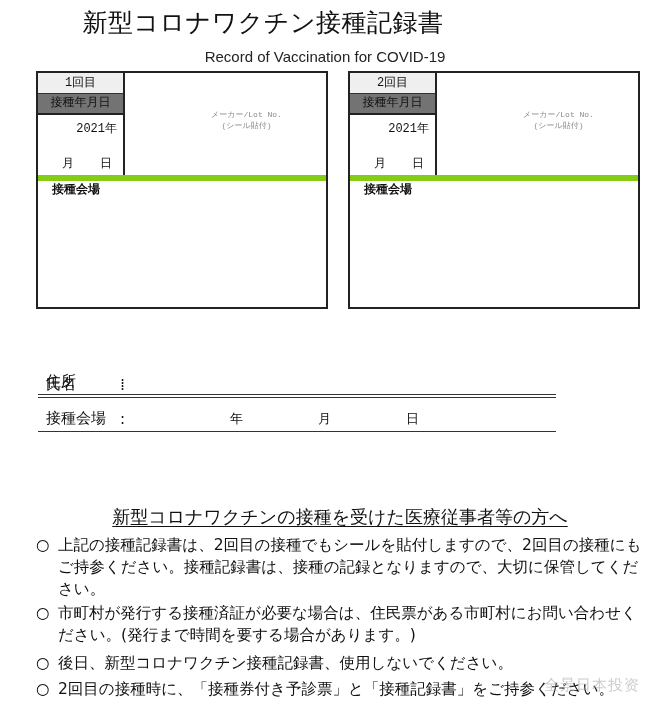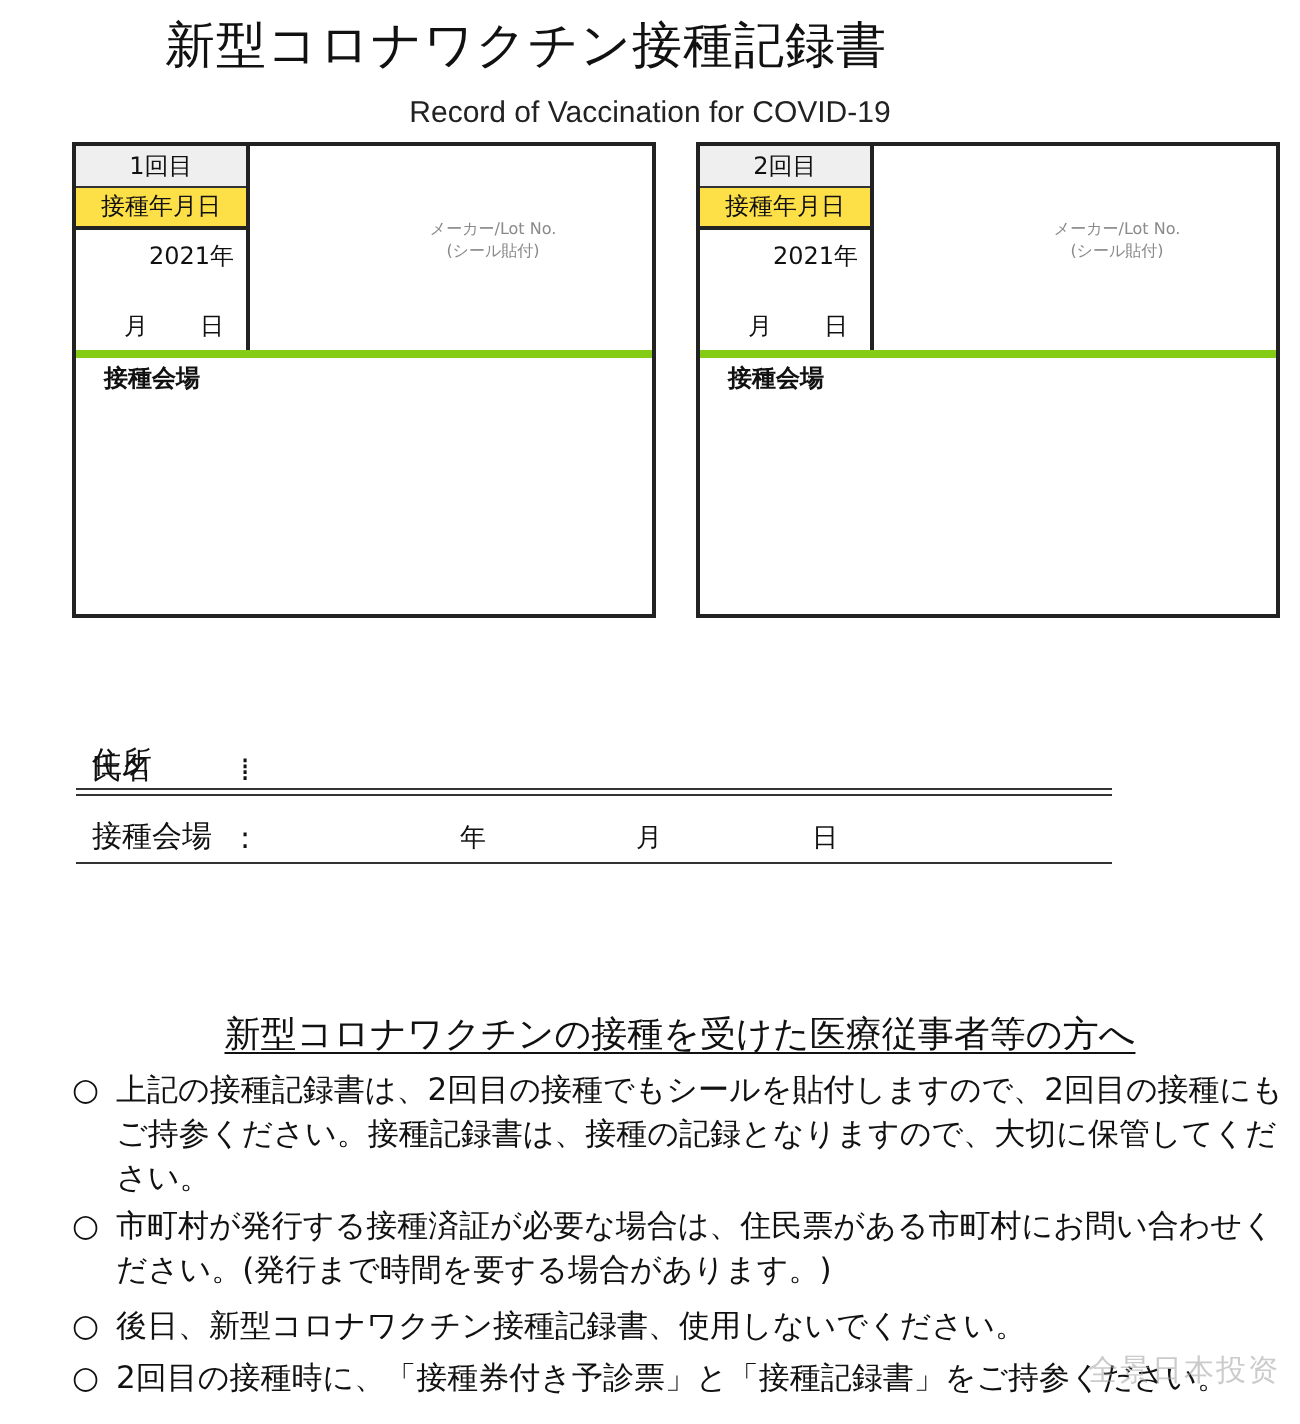--- a/index.html
+++ b/index.html
@@ -7,26 +7,26 @@
          font-family:"DejaVu Sans", "Liberation Sans", sans-serif; color:#111; }
   .title { position:absolute; left:0; width:526px; top:6px; text-align:center;
            font-size:25px; letter-spacing:0.5px; color:#111; }
   .subtitle { position:absolute; left:0; width:650px; top:48px; text-align:center;
               font-family:"Liberation Sans", sans-serif; font-size:15px; color:#222; }
   .card { position:absolute; top:71px; width:292px; height:238px;
           border:2px solid #222; box-sizing:border-box; }
   .card.left { left:36px; }
   .card.right { left:348px; }
   .card .top { position:absolute; left:0; top:0; right:0; height:102px;
-               border-bottom:4px solid #84cc16; }
+               border-bottom:6px solid #84cc16;font-family:Liberation Mono, monospace; }
   .card .labelcol { position:absolute; left:0; top:0; width:87px; height:102px;
                     border-right:2px solid #222; box-sizing:border-box; }
   .dose { height:20px; background:#efefef; border-bottom:1px solid #333;
           font-size:12px; text-align:center; line-height:20px; }
-  .datehead { height:19px; background:#fde047; border-bottom:2px solid #222;
+  .datehead { height:19px; background:#737373; border-bottom:2px solid #222;
               font-size:12px; text-align:center; line-height:19px; }
   .year { position:absolute; right:6px; top:47px; font-size:12px; }
   .md { position:absolute; left:0; width:85px; top:82px; font-size:12px; }
   .md .m { position:absolute; left:24px; }
   .md .d { position:absolute; left:62px; }
   .sticker { position:absolute; left:87px; right:0; top:36px; text-align:center;
              font-size:8px; color:#8a8a8a; line-height:11px;padding-left:42px; }
   .venue { position:absolute; left:14px; top:108px; font-size:12px;font-weight:bold; }
   .field { position:absolute; left:38px; width:518px; height:26px;
            border-bottom:1.5px solid #333; font-size:15px; }

